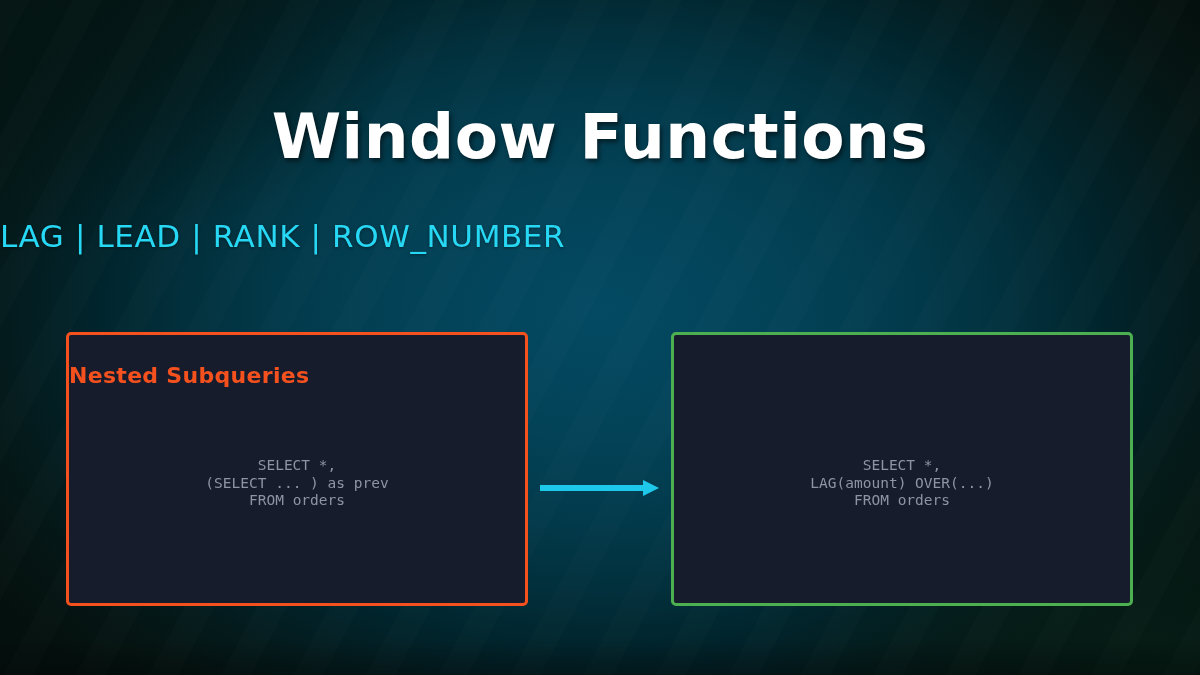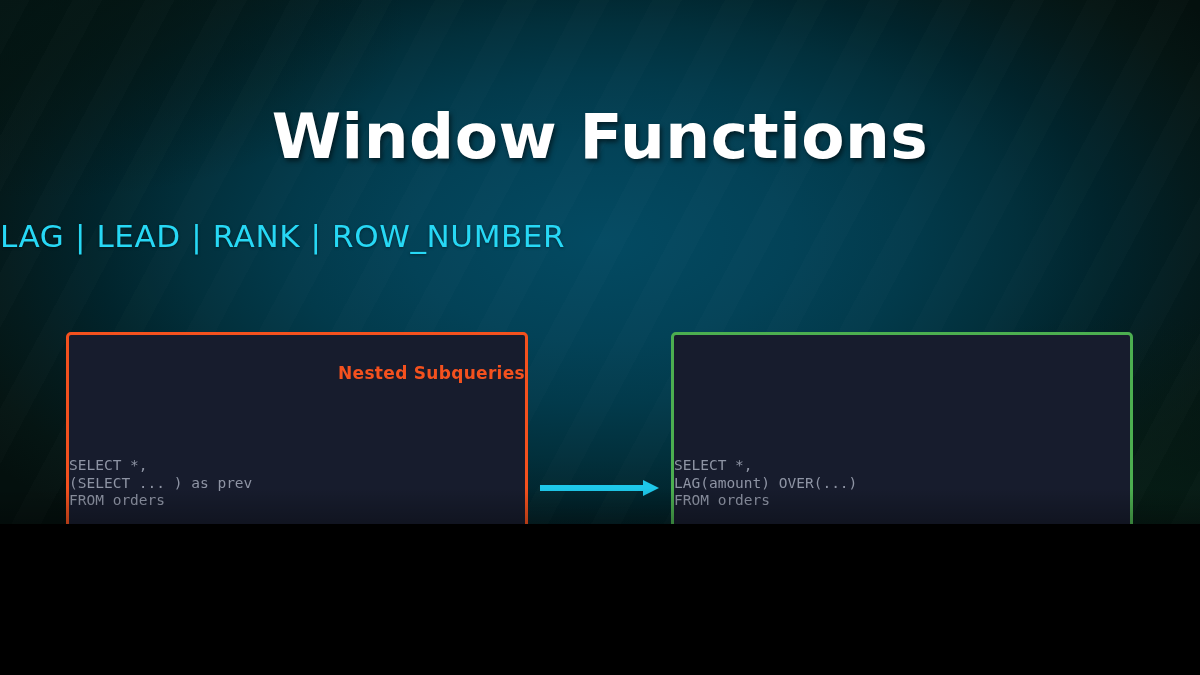--- a/index.html
+++ b/index.html
@@ -7,21 +7,21 @@
     padding: 0;
     background: #000;
   }
   body {
     font-family: "DejaVu Sans", sans-serif;
   }
 
   .slide {
     position: relative;
     width: 1200px;
-    height: 524px;
+    height: 675px;
     overflow: hidden;
     background-color: #03100f;
   }
 
   
   .bg-base {
     position: absolute;
     inset: 0;
     background:
       radial-gradient(ellipse 62% 74% at 50% 46%,
@@ -99,34 +99,34 @@
   .panel-right {
     left: 671px;
     border-color: #4caf50;
   }
 
   .panel-title {
     position: absolute;
     left: 0;
     right: 0;
     top: 28px;
-    text-align: right;
-    font-size: 17px;
+    text-align: left;
+    font-size: 22px;
     font-weight: 700;
     letter-spacing: 0.3px;
   }
   .panel-left .panel-title { color: #f4511e; }
   .panel-right .panel-title { color: #4caf50; }
 
   .panel-code {
     position: absolute;
     left: 0;
     right: 0;
     top: 122px;
-    text-align: left;
+    text-align: center;
     font-family: "DejaVu Sans Mono", monospace;
     font-size: 14.5px;
     line-height: 17.5px;
     color: #8e94a4;
     white-space: pre;
   }
 
   .arrow {
     position: absolute;
     left: 540px;

